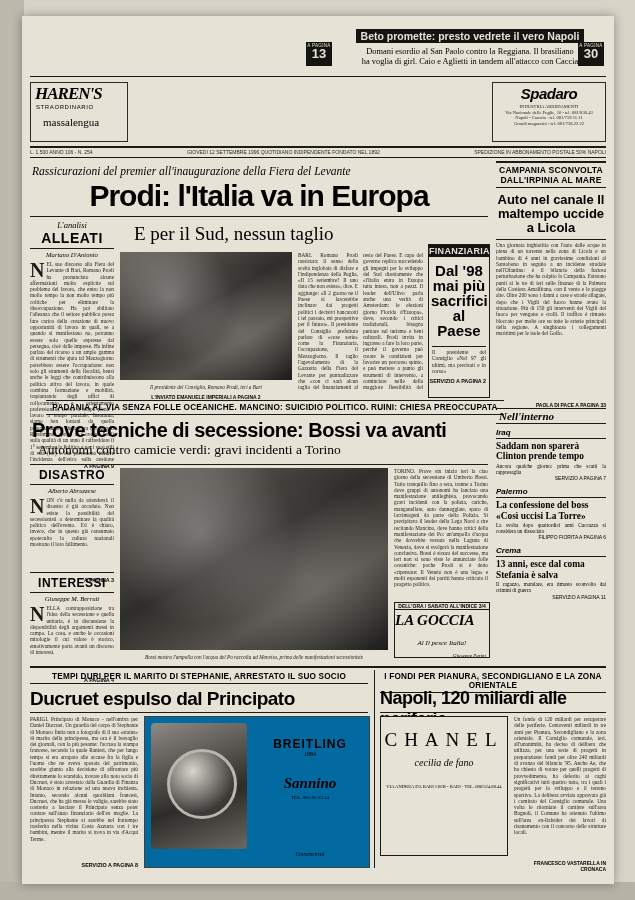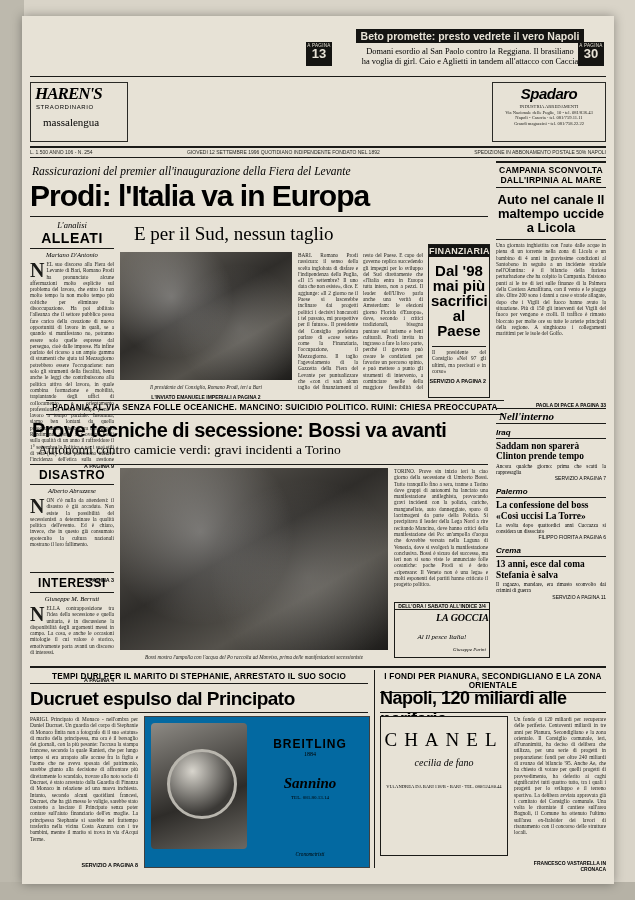--- a/index.html
+++ b/index.html
@@ -28,21 +28,21 @@
                padding-left:12px;padding-top:6px;}
   .nametitle{position:absolute;left:104px;top:0;width:352px;text-align:center;
              font-family:"Liberation Serif",serif;font-weight:bold;font-size:47px;letter-spacing:1px;line-height:60px;}
   .adbox{position:absolute;right:0;top:2px;width:112px;height:58px;border:1px solid #2a2a26;background:#e7e2d6;}
   .adbox .br{font-family:"Liberation Sans",sans-serif;font-weight:bold;font-style:italic;font-size:15px;
              text-align:center;padding-top:2px;letter-spacing:-.5px;}
   .adbox .brsub{font-size:4.6px;text-align:center;line-height:5.6px;padding:2px 3px 0 3px;color:#242420;}
 
   .kicker{font-size:11.5px;font-style:italic;padding:4px 0 2px 2px;}
   .headline{font-family:"Liberation Sans",sans-serif;font-weight:bold;font-size:30px;
-            letter-spacing:-1px;line-height:32px;padding:1px 0 2px 0;}
+            letter-spacing:-1px;line-height:32px;padding:1px 0 2px 0;text-align:center;}
   .subhead{font-family:"Liberation Serif",serif;font-size:19px;padding:3px 0 4px 14px;}
   .boxlabel{font-style:italic;font-size:8.5px;text-align:center;}
   .boxhead{font-family:"Liberation Sans",sans-serif;font-weight:bold;font-size:14px;
            text-align:center;letter-spacing:.5px;}
   .byline{font-size:6.6px;font-style:italic;text-align:center;margin:2px 0 3px 0;}
   .bodytext{font-size:5.3px;line-height:6.3px;text-align:justify;color:#1b1b18;hyphens:auto;}
   .dropcap{float:left;font-size:20px;line-height:16px;font-weight:bold;padding:1px 2px 0 0;}
   .contlink{font-size:5.4px;font-weight:bold;text-align:right;font-family:"Liberation Sans",sans-serif;margin-top:2px;}
 
   .photo{background:#3a3a38;position:relative;overflow:hidden;}
@@ -192,21 +192,21 @@
     </div>
 
     <div class="photo" style="position:absolute;left:98px;top:452px;width:268px;height:182px;">
       <div class="ph-grad"></div>
     </div>
     <div class="cap" style="position:absolute;left:98px;top:636px;width:268px;">Bossi mostra l'ampolla con l'acqua del Po raccolta ad Monviso, prima delle manifestazioni secessioniste</div>
 
     <div class="bodytext" style="position:absolute;left:372px;top:452px;width:94px;height:130px;overflow:hidden;">TORINO. Prove sin inizio ieri la ciao giorno della secessione di Umberto Bossi. Tutto tranquillo fino a sera, tranne a Torino dove gruppi di autonomi ha lanciato una manifestazione antileghista, provocando gravi incidenti con la polizia, cariche, manganellate, auto danneggiate, sparo di lacrimogeni da parte della Polizia. Si precipitava il leader della Lega Nord a rire recitando Mancino, dove hanno critici della manifestazione dei Po: un'ampolla d'acqua che dovrebbe versata nella Laguna di Venezia, dove si svolgerà la manifestazione conclusiva. Bossi è sicuro del successo, ma ieri non si sono viste le annunciate folle oceaniche: poche Prodi si è detto «ripensare: Il Veneto non è una lega» e molti esponenti dei partiti hanno criticato il progetto politico.</div>
     <div style="position:absolute;left:372px;top:586px;width:94px;border:1px solid #1b1b18;height:54px;">
       <div style="font-size:5px;font-weight:bold;text-align:center;border-bottom:1px solid #1b1b18;font-family:'Liberation Sans',sans-serif;">DELL'ORA / SABATO ALL'INDICE 3/4</div>
-      <div style="font-family:'Liberation Serif',serif;font-style:italic;font-weight:bold;font-size:10px;text-align:right;padding-top:2px;">LA GOCCIA</div>
+      <div style="font-family:'Liberation Serif',serif;font-style:italic;font-weight:bold;font-size:15px;text-align:left;padding-top:2px;">LA GOCCIA</div>
       <div style="font-size:7px;font-style:italic;text-align:center;padding-top:10px;">Al Il pesce Italia!</div>
       <div style="font-size:5px;text-align:right;padding-right:3px;padding-top:6px;font-style:italic;">Giuseppe Parini</div>
     </div>
 
     <div style="position:absolute;left:474px;top:145px;width:110px;">
       <div style="border-top:2px solid #1b1b18;border-bottom:1px solid #1b1b18;padding:2px 0;">
         <div class="rr-title">CAMPANIA SCONVOLTA DALL'IRPINIA AL MARE</div>
       </div>
       <div class="rr-head" style="padding:5px 0 4px 0;">Auto nel canale Il maltempo uccide a Licola</div>
       <div style="border-top:1px solid #1b1b18;margin-bottom:2px;"></div>

